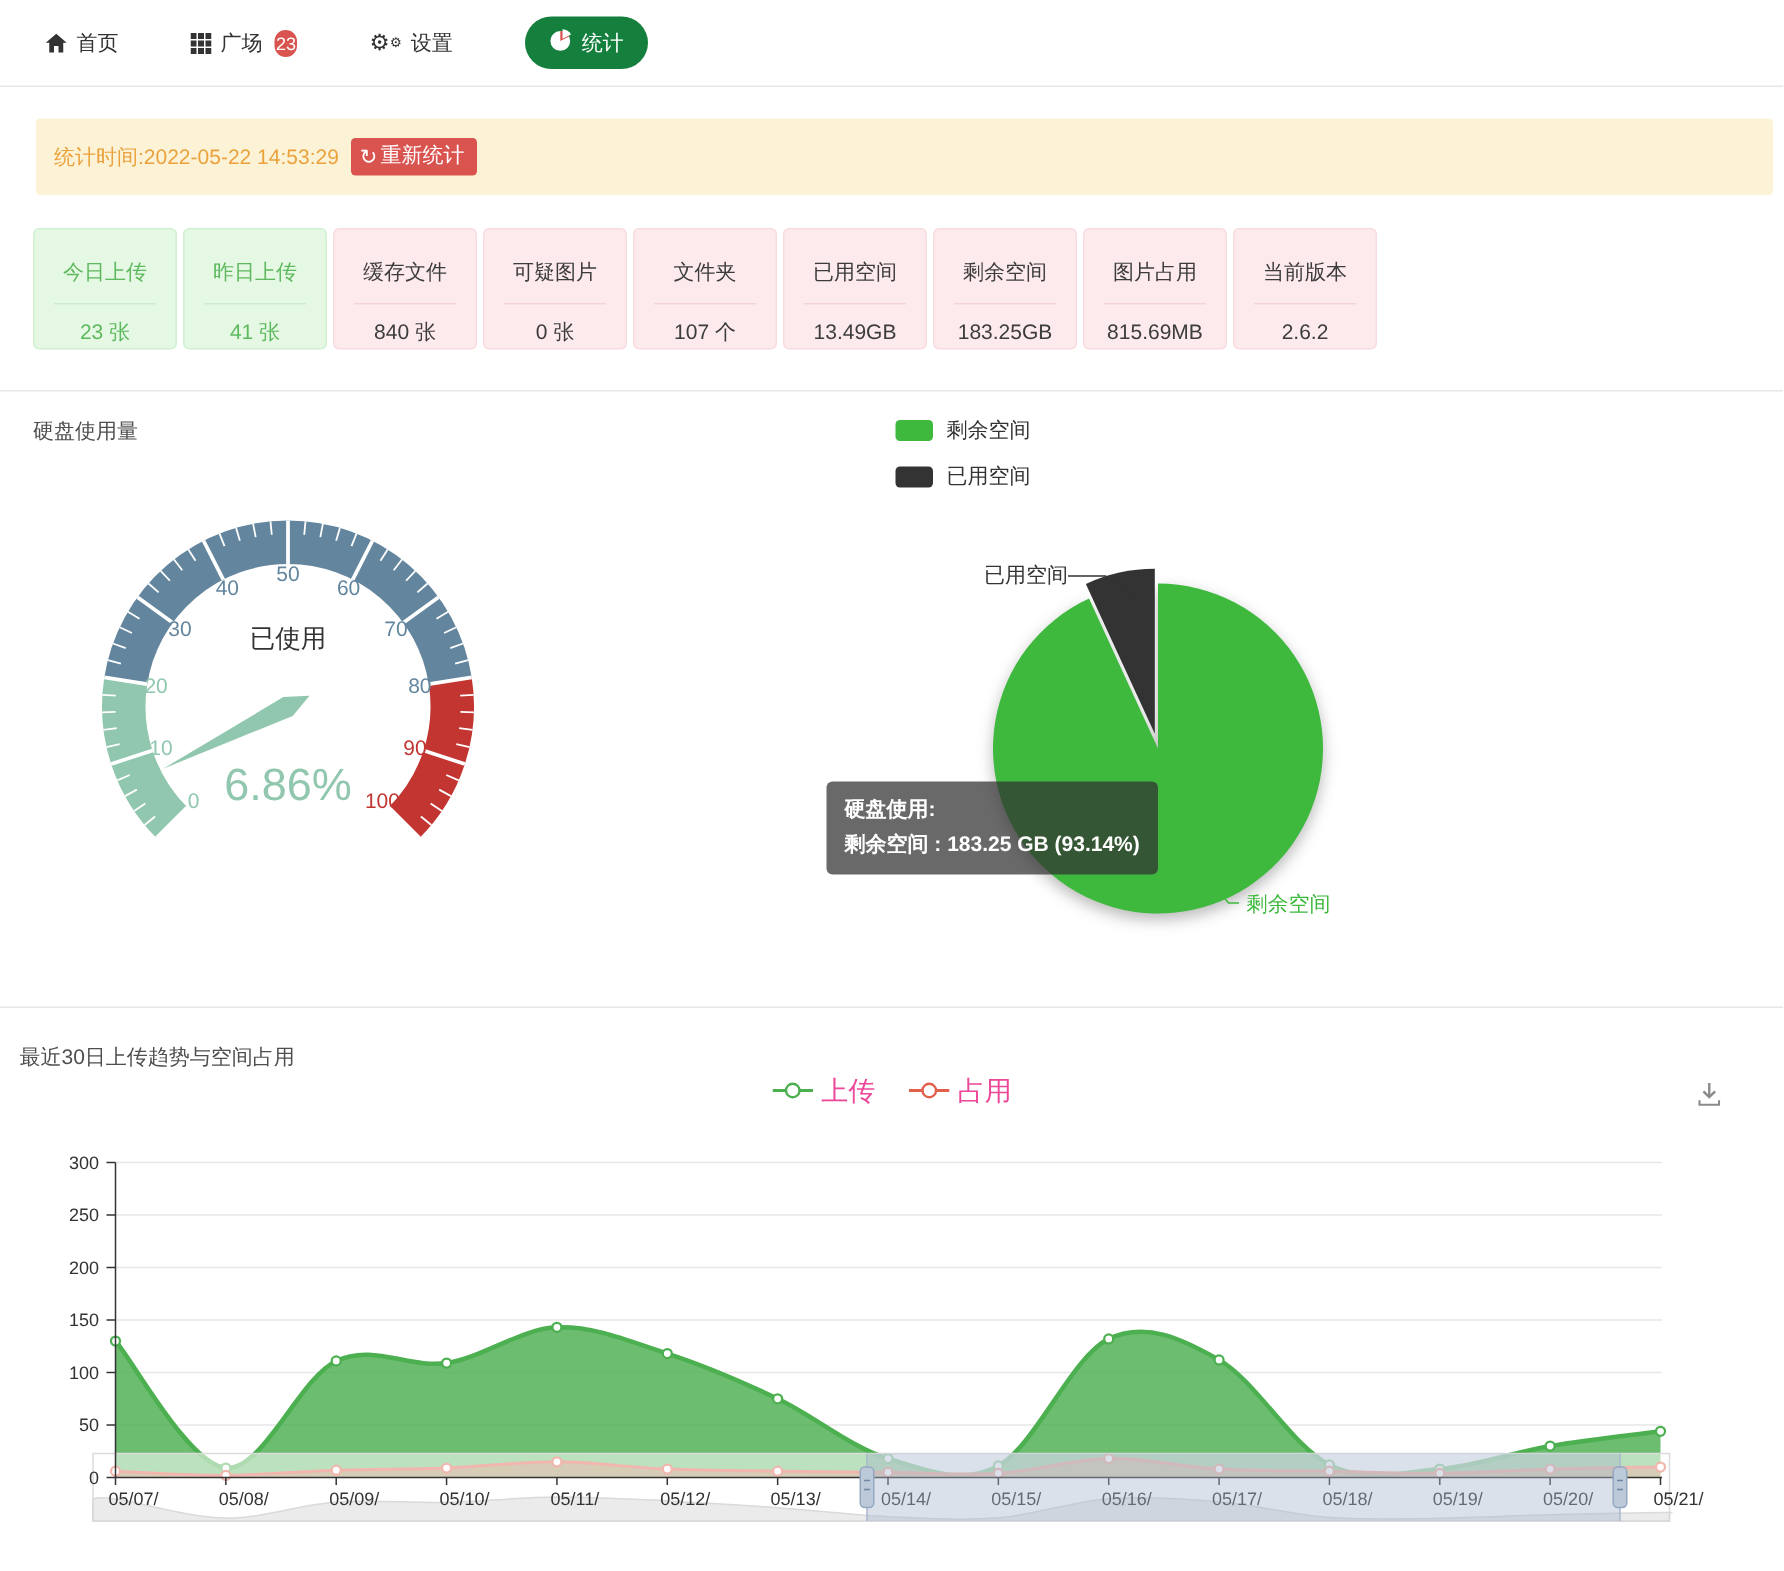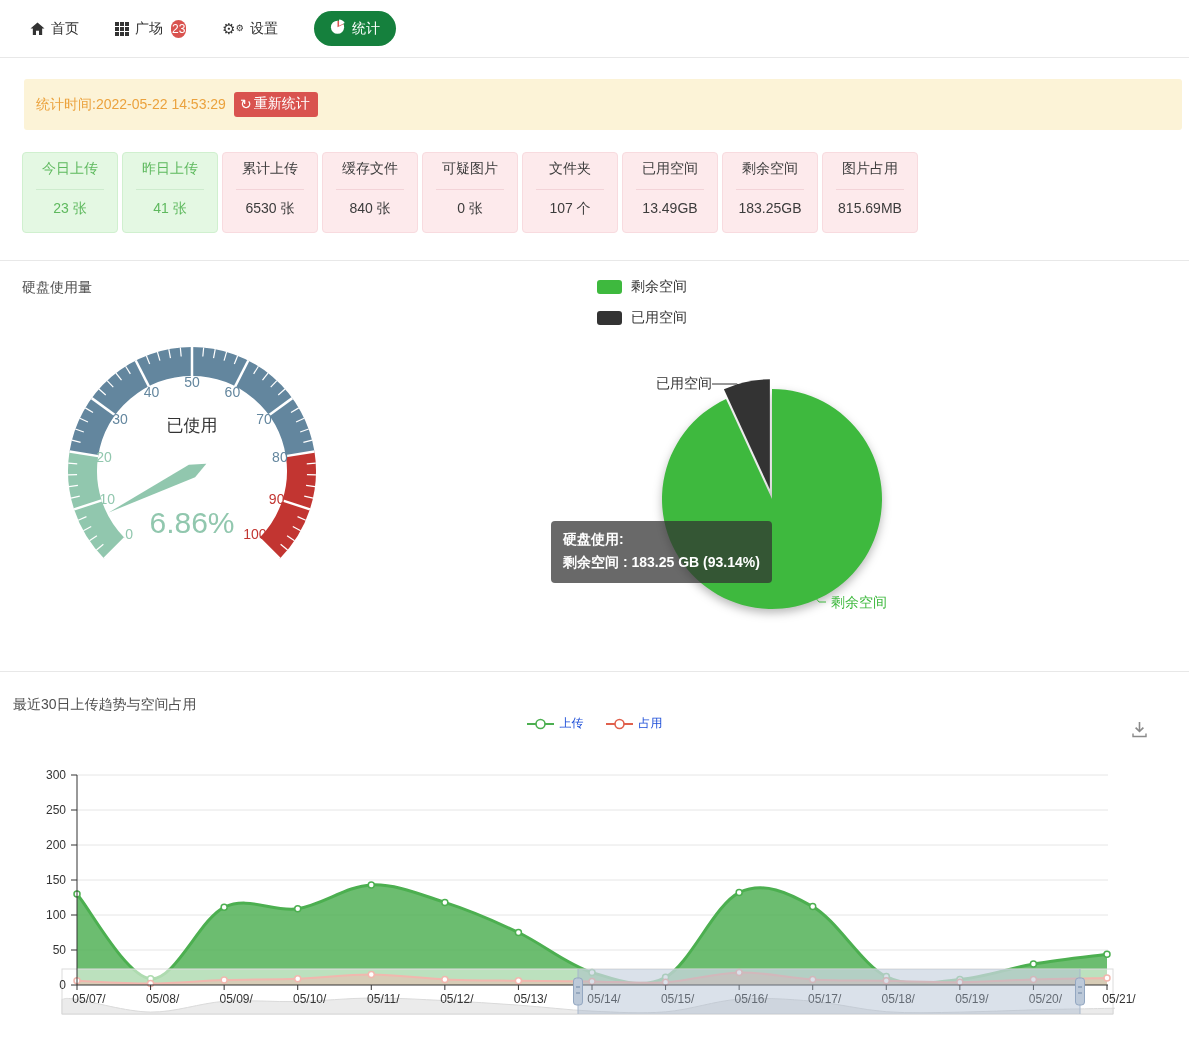--- a/index.html
+++ b/index.html
@@ -1,37 +1,37 @@
 <!DOCTYPE html>
 <html><head>
 <meta charset="utf-8">
 <style>
   html,body{margin:0;padding:0;background:#fff;}
   body{width:1189px;font-family:"Liberation Sans","DejaVu Sans",sans-serif;color:#333;}
   .page{position:relative;width:1189px;height:1047px;overflow:hidden;background:#fff;}
 
   
-  .navbar{height:58px;display:flex;align-items:center;padding:0 0 0 30px;gap:36px;border-bottom:1px solid #e8e8e8;box-sizing:border-box;}
+  .navbar{height:58px;display:flex;align-items:center;padding:0 0 0 30px;gap:48px;border-bottom:1px solid #e8e8e8;box-sizing:border-box;}
   .nav-item{display:flex;align-items:center;gap:6px;font-size:14px;color:#333;cursor:pointer;}
   .nav-item .ico{display:inline-flex;align-items:center;}
   .nav-badge{background:#d9534f;color:#fff;border-radius:10px;font-size:12px;padding:2px 1px;margin-left:2px;}
   .nav-pill{background:#15803d;color:#fff;border-radius:18px;padding:8px 16px;display:flex;align-items:center;gap:6px;font-size:14px;cursor:pointer;}
   .gear-txt{font-size:15px;line-height:1;color:#333;}
 
   
   .banner{margin:21px 7px 0 24px;background:#fcf3d7;border-radius:3px;padding:13px 12px;display:flex;align-items:center;font-size:14px;color:#eba23d;}
   .refresh-btn{margin-left:8px;background:#d9534f;color:#fff;border:none;border-radius:3px;padding:3px 8px 4px 6px;font-size:14px;display:inline-flex;align-items:center;gap:2px;cursor:pointer;font-family:inherit;}
   .refresh-ico{font-size:14px;line-height:1;}
 
   
   .cards{display:flex;gap:4px;margin:22px 0 0 22px;}
   .card{width:96px;height:81px;border-radius:4px;text-align:center;font-size:14px;box-sizing:border-box;}
   .card.green{background:#e4f8e3;border:1px solid #d0f0cf;color:#5eb95e;}
   .card.pink{background:#fdeaec;border:1px solid #f8dbdf;color:#3c3c3c;}
-  .card-label{margin-top:7px;}
+  .card-label{margin-top:20px;}
   .card-div{height:1px;margin:11px 13px 10px 13px;}
   .card.green .card-div{background:#cdeccd;}
   .card.pink .card-div{background:#f3d3d8;}
   .sec-title{position:absolute;left:22px;top:18px;font-size:14px;color:#4f4f4f;}
 
   
   .disk-section{position:relative;height:410px;margin-top:27px;border-top:1px solid #e8e8e8;}
   .gauge-svg{position:absolute;left:55px;top:72px;}
   .pie-svg{position:absolute;left:540px;top:60px;}
   .pie-legend{position:absolute;left:597px;top:17px;display:flex;flex-direction:column;gap:13px;}
@@ -40,21 +40,21 @@
   .pleg-label{font-size:14px;color:#333;}
   .pie-label{position:absolute;font-size:14px;white-space:nowrap;}
   .pie-label.used{left:656px;top:114px;color:#333;}
   .pie-label.free{left:831px;top:333px;color:#3eb93e;}
   .chart-tooltip{position:absolute;left:551px;top:260px;background:rgba(50,50,50,.73);color:#fff;font-weight:bold;font-size:14px;line-height:1.65;padding:7px 12px 9px 12px;border-radius:4px;white-space:nowrap;z-index:5;}
   .pie-shadow{filter:drop-shadow(0 4px 5px rgba(0,0,0,.28));}
 
   
   .trend-section{position:relative;height:379px;border-top:1px solid #e8e8e8;}
   .trend-legend{position:absolute;left:0;right:0;top:43px;display:flex;justify-content:center;gap:22px;}
-  .tleg-item{display:flex;align-items:center;gap:6px;font-size:12px;color:#1d4ed8;cursor:pointer;}
+  .tleg-item{display:flex;align-items:center;gap:6px;font-size:18px;color:#ec4899;cursor:pointer;}
   .dl-btn{position:absolute;left:1128px;top:46px;width:22px;height:22px;cursor:pointer;display:flex;align-items:center;justify-content:center;}
   .trend-svg{position:absolute;left:0;top:82px;}
   text{font-family:"Liberation Sans","DejaVu Sans",sans-serif;}
 </style>
 </head>
 <body>
 
 <div class="page">
 
   <div class="navbar">
@@ -114,25 +114,20 @@
         <div class="card-label">今日上传</div>
         <div class="card-div"></div>
         <div class="card-value">23 张</div>
       </div>
       <div class="card green">
         <div class="card-label">昨日上传</div>
         <div class="card-div"></div>
         <div class="card-value">41 张</div>
       </div>
       <div class="card pink">
-        <div class="card-label">累计上传</div>
-        <div class="card-div"></div>
-        <div class="card-value">6530 张</div>
-      </div>
-      <div class="card pink">
         <div class="card-label">缓存文件</div>
         <div class="card-div"></div>
         <div class="card-value">840 张</div>
       </div>
       <div class="card pink">
         <div class="card-label">可疑图片</div>
         <div class="card-div"></div>
         <div class="card-value">0 张</div>
       </div>
       <div class="card pink">
@@ -147,20 +142,25 @@
       </div>
       <div class="card pink">
         <div class="card-label">剩余空间</div>
         <div class="card-div"></div>
         <div class="card-value">183.25GB</div>
       </div>
       <div class="card pink">
         <div class="card-label">图片占用</div>
         <div class="card-div"></div>
         <div class="card-value">815.69MB</div>
+      </div>
+      <div class="card pink">
+        <div class="card-label">当前版本</div>
+        <div class="card-div"></div>
+        <div class="card-value">2.6.2</div>
       </div>
     </div>
 
   <div class="disk-section">
     <div class="sec-title">硬盘使用量</div>
 
     <svg class="gauge-svg" id="gauge" width="300" height="260">
         <path d="M59.57180746007303 215.42819253992695A109.5 109.5 0 0 1 28.848126704832424 120.87042607809471" stroke="#91c7ae" stroke-width="29" fill="none"></path>
         <path d="M28.848126704832424 120.87042607809471A109.5 109.5 0 0 1 245.1518732951676 120.87042607809472" stroke="#63869e" stroke-width="29" fill="none"></path>
         <path d="M245.1518732951676 120.87042607809472A109.5 109.5 0 0 1 214.42819253992695 215.42819253992695" stroke="#c23531" stroke-width="29" fill="none"></path>

